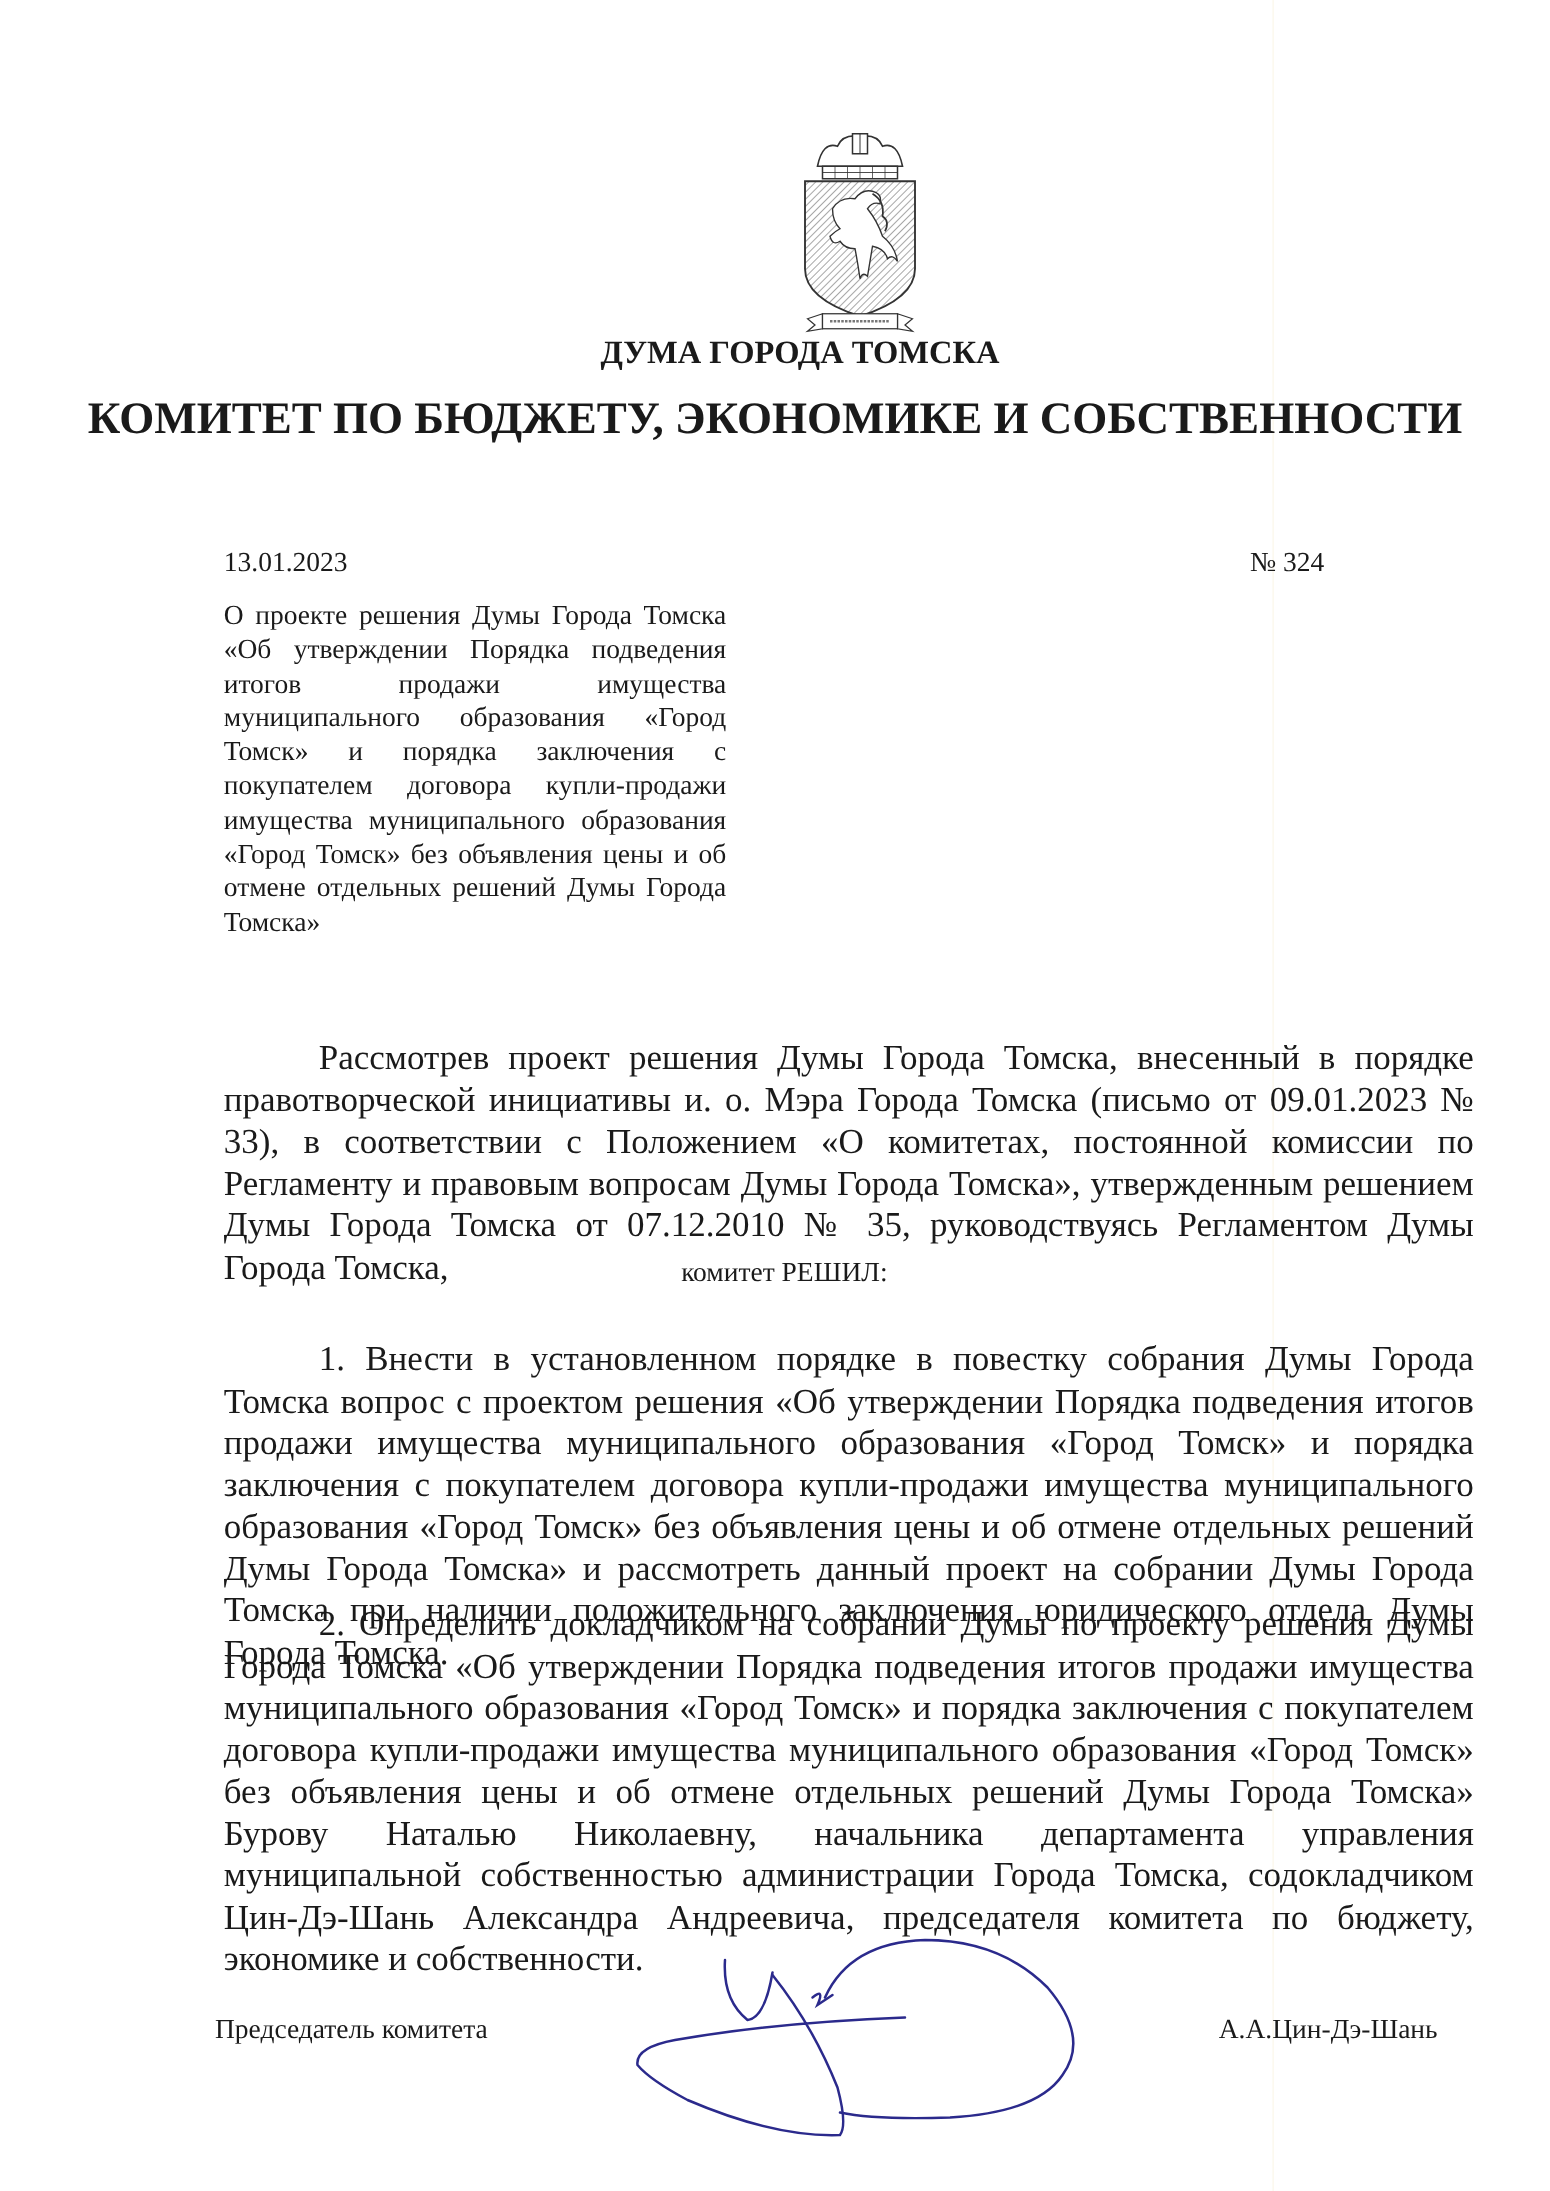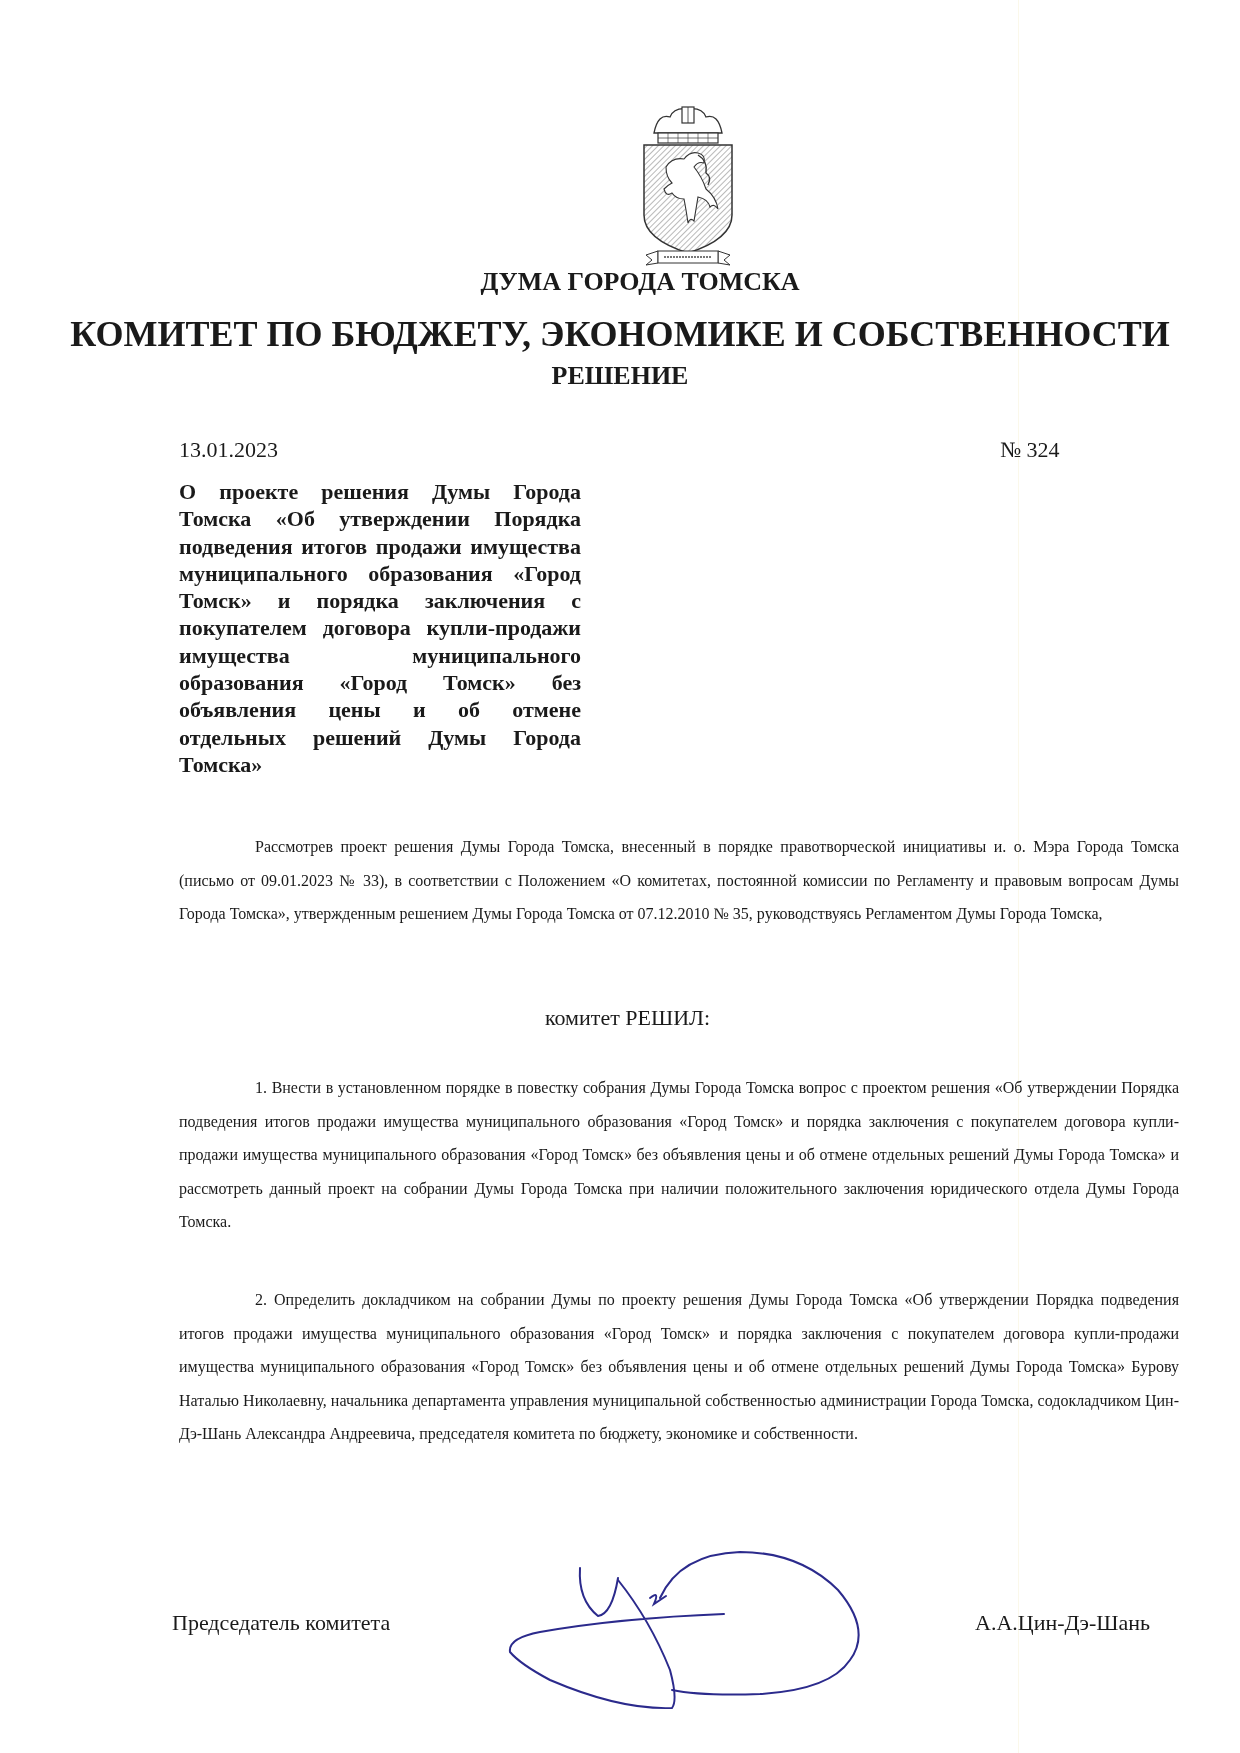--- a/index.html
+++ b/index.html
@@ -12,25 +12,25 @@
     .scan-line { position: absolute; top: 0; bottom: 0; left: 1018px; width: 1px; background: #fbf8ea; }
     .emblem { position: absolute; left: 636px; top: 105px; width: 104px; height: 163px; }
     .hdr { position: absolute; left: 0; width: 1240px; text-align: center; font-weight: bold; letter-spacing: 0; }
     .hdr1 { top: 267px; font-size: 26px; padding-left: 20px; }
     .hdr2 { top: 313px; font-size: 36px; }
     .hdr3 { top: 361px; font-size: 26px; }
     .date { position: absolute; left: 179px; top: 437px; font-size: 22px; }
     .num { position: absolute; left: 1000px; top: 437px; font-size: 22px; }
     .subject {
       position: absolute; left: 179px; top: 478px; width: 402px;
-      font-weight: bold; font-size: 22px; line-height: 27.3px; text-align: justify;
+      font-weight: normal; font-size: 22px; line-height: 27.3px; text-align: justify;
     }
     .body {
       position: absolute; left: 179px; width: 1000px;
-      font-size: 16px; line-height: 33.5px; text-align: justify;
+      font-size: 28px; line-height: 33.5px; text-align: justify;
     }
     .para1 { top: 830px; text-indent: 76px; }
     .resolved { position: absolute; left: 0; width: 1255px; text-align: center; top: 1005px; font-size: 22px; }
     .item1 { top: 1055px; text-indent: 76px; margin-top: 16px; }
     .item2 { top: 1283px; text-indent: 76px; }
     .sig-title { position: absolute; left: 172px; top: 1610px; font-size: 22px; }
     .sig-name { position: absolute; left: 975px; top: 1610px; font-size: 22px; }
     .signature { position: absolute; left: 500px; top: 1540px; width: 440px; height: 180px; }
   </style>
 </head>
@@ -59,21 +59,20 @@
     <path d="M62 50 Q72 56 70 68 Q76 72 72 80" fill="none" stroke="#333" stroke-width="1.4"></path>
 
     <path d="M10 150 L22 146 L22 158 L10 160 L16 155 Z" fill="#fff" stroke="#333" stroke-width="1"></path>
     <path d="M94 150 L82 146 L82 158 L94 160 L88 155 Z" fill="#fff" stroke="#333" stroke-width="1"></path>
     <rect x="22" y="146" width="60" height="12" fill="#fff" stroke="#333" stroke-width="1"></rect>
     <path d="M28 152 h48" stroke="#777" stroke-width="2" stroke-dasharray="2 1"></path>
   </svg>
 
   <div class="hdr hdr1">ДУМА ГОРОДА ТОМСКА</div>
   <div class="hdr hdr2">КОМИТЕТ ПО БЮДЖЕТУ, ЭКОНОМИКЕ И СОБСТВЕННОСТИ</div>
-  <div class="hdr hdr3">РЕШЕНИЕ</div>
 
   <div class="date">13.01.2023</div>
   <div class="num">№ 324</div>
 
   <div class="subject">О проекте решения Думы Города Томска «Об утверждении Порядка подведения итогов продажи имущества муниципального образования «Город Томск» и порядка заключения с покупателем договора купли-продажи имущества муниципального образования «Город Томск» без объявления цены и об отмене отдельных решений Думы Города Томска»</div>
 
   <div class="body para1">Рассмотрев проект решения Думы Города Томска, внесенный в порядке правотворческой инициативы и. о. Мэра Города Томска (письмо от 09.01.2023 № 33), в соответствии с Положением «О комитетах, постоянной комиссии по Регламенту и правовым вопросам Думы Города Томска», утвержденным решением Думы Города Томска от 07.12.2010 № 35, руководствуясь Регламентом Думы Города Томска,</div>
   <div class="resolved">комитет РЕШИЛ:</div>
   <div class="body item1">1. Внести в установленном порядке в повестку собрания Думы Города Томска вопрос с проектом решения «Об утверждении Порядка подведения итогов продажи имущества муниципального образования «Город Томск» и порядка заключения с покупателем договора купли-продажи имущества муниципального образования «Город Томск» без объявления цены и об отмене отдельных решений Думы Города Томска» и рассмотреть данный проект на собрании Думы Города Томска при наличии положительного заключения юридического отдела Думы Города Томска.</div>
   <div class="body item2">2. Определить докладчиком на собрании Думы по проекту решения Думы Города Томска «Об утверждении Порядка подведения итогов продажи имущества муниципального образования «Город Томск» и порядка заключения с покупателем договора купли-продажи имущества муниципального образования «Город Томск» без объявления цены и об отмене отдельных решений Думы Города Томска» Бурову Наталью Николаевну, начальника департамента управления муниципальной собственностью администрации Города Томска, содокладчиком Цин-Дэ-Шань Александра Андреевича, председателя комитета по бюджету, экономике и собственности.</div>

